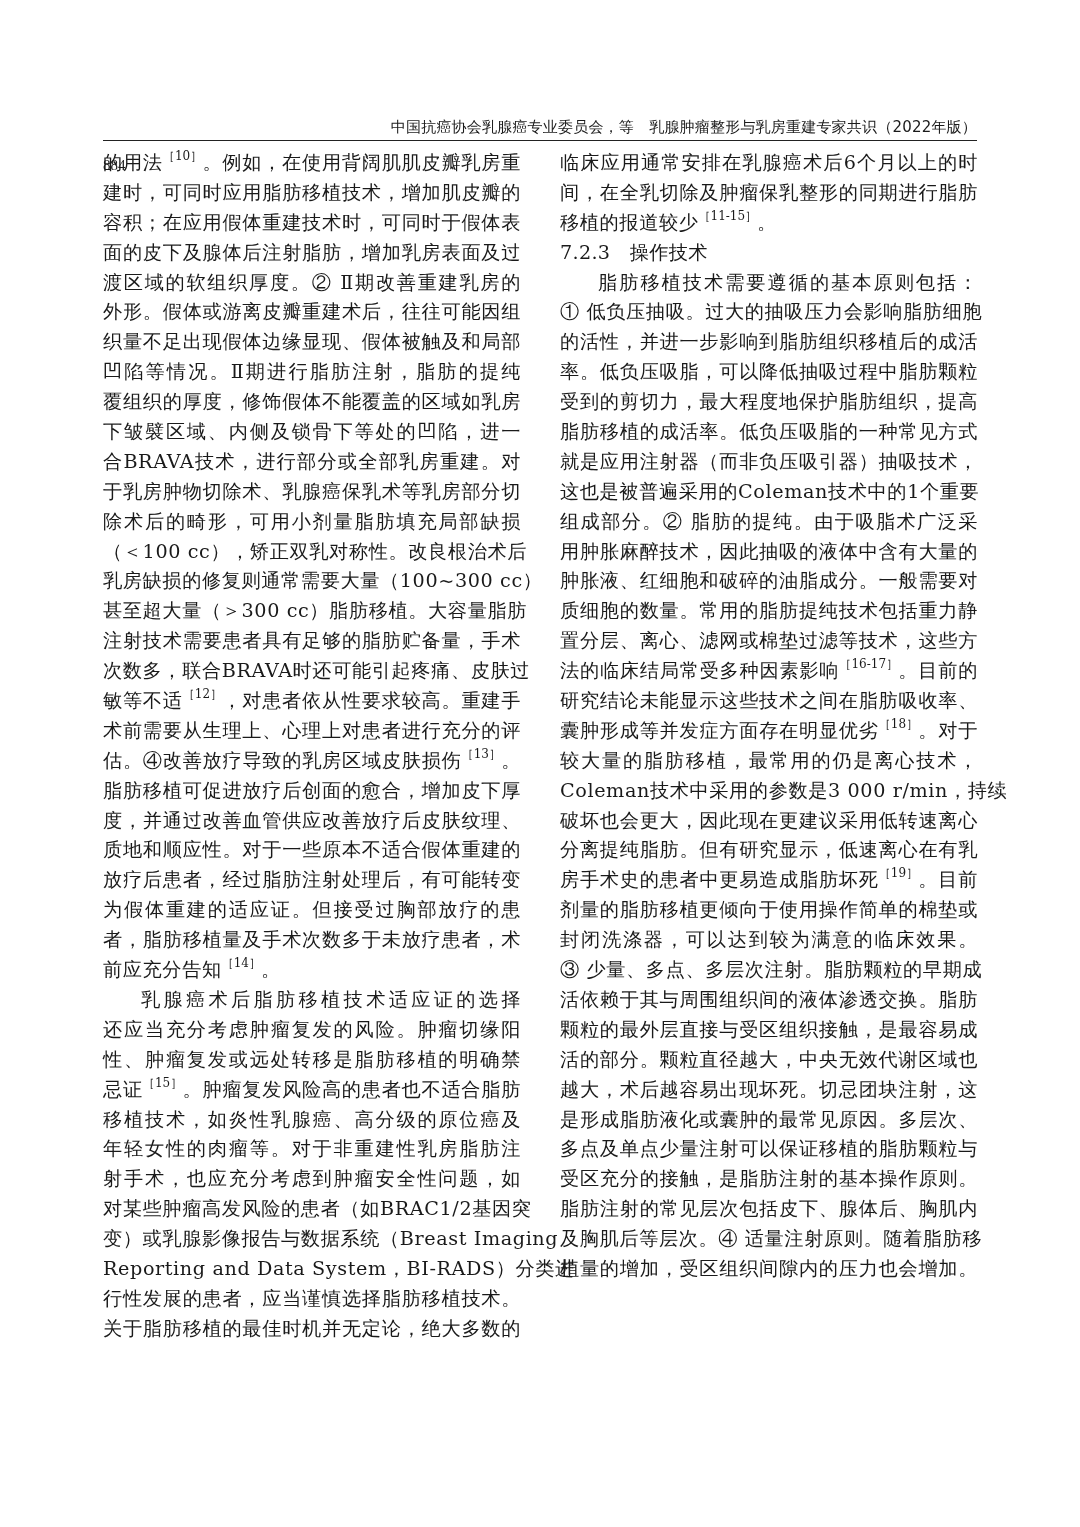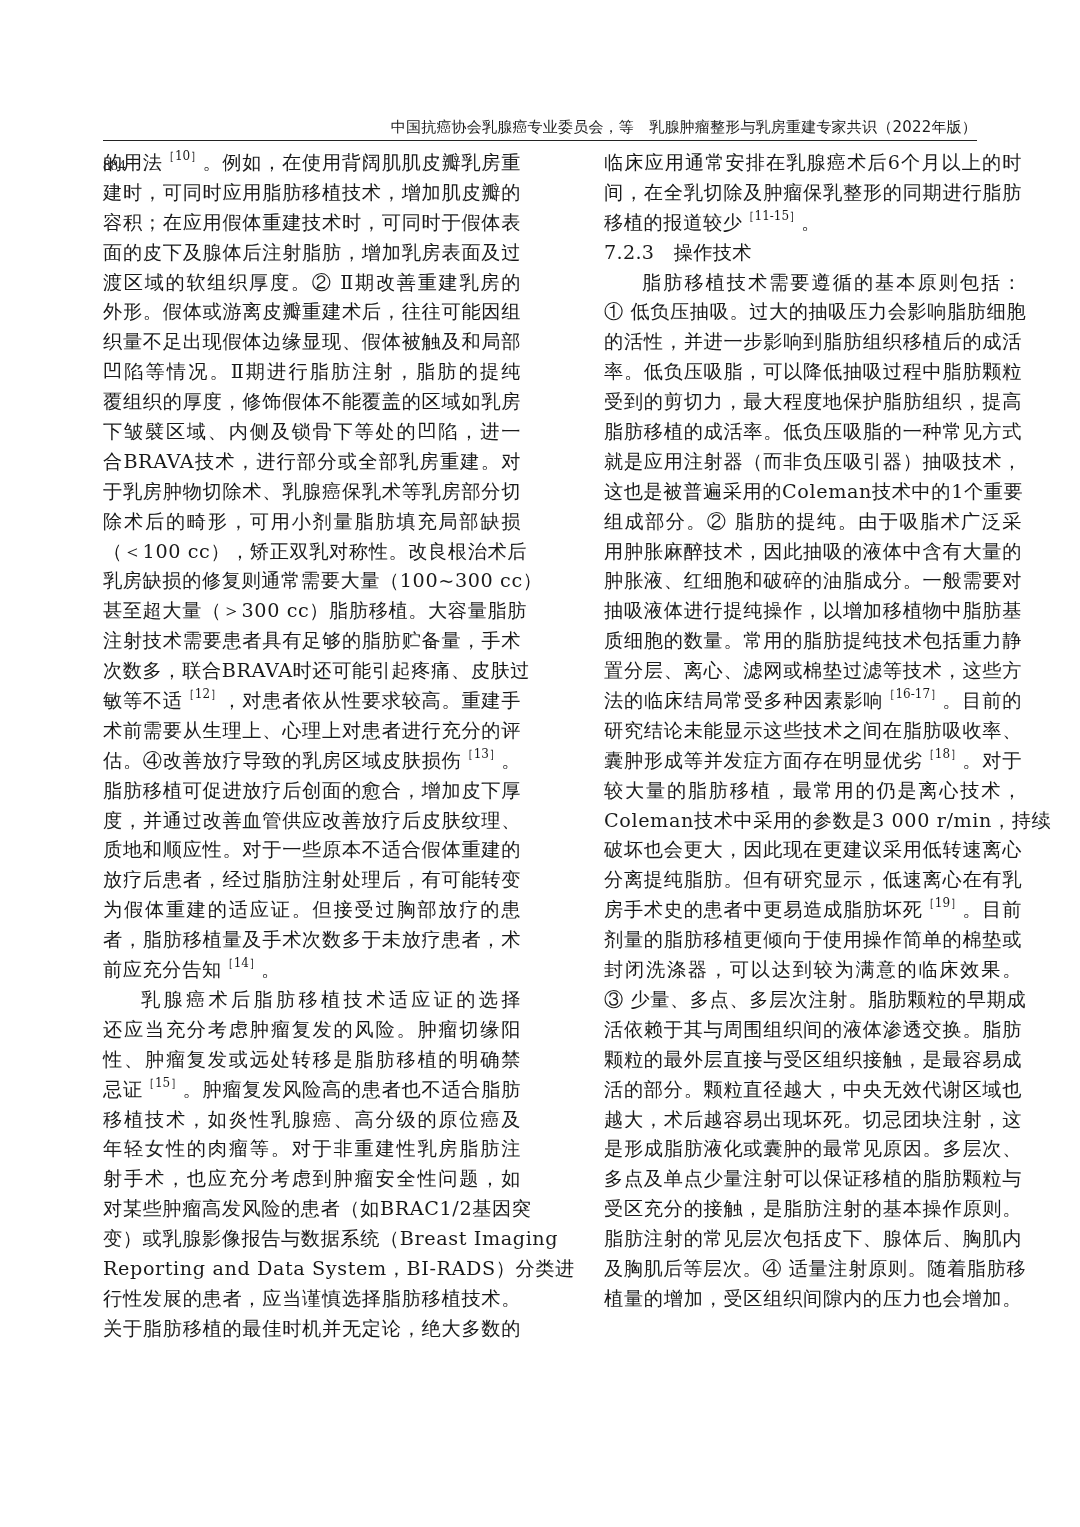--- a/index.html
+++ b/index.html
@@ -5,21 +5,21 @@
   html, body { margin: 0; padding: 0; background: #ffffff; }
   body { width: 1080px; height: 1527px; position: relative; overflow: hidden;
          font-family: "DejaVu Serif", "Liberation Serif", serif; color: #1a1a1a; }
   .header { position: absolute; left: 103px; top: 117px; width: 874px; height: 22px; }
   .page-num { position: absolute; left: 0; top: 0; font-size: 15px; font-family: "Liberation Serif", serif; margin-top: 40px; }
   .running-title { position: absolute; right: 0; top: 1px; font-size: 15px;
                    font-family: "DejaVu Sans", "Liberation Sans", sans-serif; letter-spacing: 0.2px; }
   .rule { position: absolute; left: 103px; top: 140px; width: 874px; height: 0; border-top: 1.5px solid #222; }
   .col { position: absolute; top: 148px; width: 418px; }
   .col-left { left: 103px; }
-  .col-right { left: 560px; margin-left: 44px; }
+  .col-right { left: 560px; }
   .line { display: block; height: 29.9px; line-height: 29.9px; font-size: 19.2px;
           white-space: nowrap; text-align: justify; text-align-last: justify; letter-spacing: 0.6px; }
   .line.last { text-align-last: left; }
   .line.indent { padding-left: 38px; }
   .line.heading { text-align-last: left; letter-spacing: 0.3px; }
   sup.ref { font-size: 12px; vertical-align: 9px; line-height: 0; letter-spacing: 0; }
 </style>
 </head>
 <body>
 
@@ -80,21 +80,20 @@
     <span class="line"><span>① 低负压抽吸。过大的抽吸压力会影响脂肪细胞</span></span>
     <span class="line"><span>的活性，并进一步影响到脂肪组织移植后的成活</span></span>
     <span class="line"><span>率。低负压吸脂，可以降低抽吸过程中脂肪颗粒</span></span>
     <span class="line"><span>受到的剪切力，最大程度地保护脂肪组织，提高</span></span>
     <span class="line"><span>脂肪移植的成活率。低负压吸脂的一种常见方式</span></span>
     <span class="line"><span>就是应用注射器（而非负压吸引器）抽吸技术，</span></span>
     <span class="line"><span>这也是被普遍采用的Coleman技术中的1个重要</span></span>
     <span class="line"><span>组成部分。② 脂肪的提纯。由于吸脂术广泛采</span></span>
     <span class="line"><span>用肿胀麻醉技术，因此抽吸的液体中含有大量的</span></span>
     <span class="line"><span>肿胀液、红细胞和破碎的油脂成分。一般需要对</span></span>
-    <span class="line"><span>抽吸液体进行提纯操作，以增加移植物中脂肪基</span></span>
     <span class="line"><span>质细胞的数量。常用的脂肪提纯技术包括重力静</span></span>
     <span class="line"><span>置分层、离心、滤网或棉垫过滤等技术，这些方</span></span>
     <span class="line"><span>法的临床结局常受多种因素影响</span><sup class="ref">［16-17］</sup><span>。目前的</span></span>
     <span class="line"><span>研究结论未能显示这些技术之间在脂肪吸收率、</span></span>
     <span class="line"><span>囊肿形成等并发症方面存在明显优劣</span><sup class="ref">［18］</sup><span>。对于</span></span>
     <span class="line"><span>较大量的脂肪移植，最常用的仍是离心技术，</span></span>
     <span class="line"><span>Coleman技术中采用的参数是3 000 r/min，持续</span></span>
     <span class="line"><span>破坏也会更大，因此现在更建议采用低转速离心</span></span>
     <span class="line"><span>分离提纯脂肪。但有研究显示，低速离心在有乳</span></span>
     <span class="line"><span>房手术史的患者中更易造成脂肪坏死</span><sup class="ref">［19］</sup><span>。目前</span></span>

